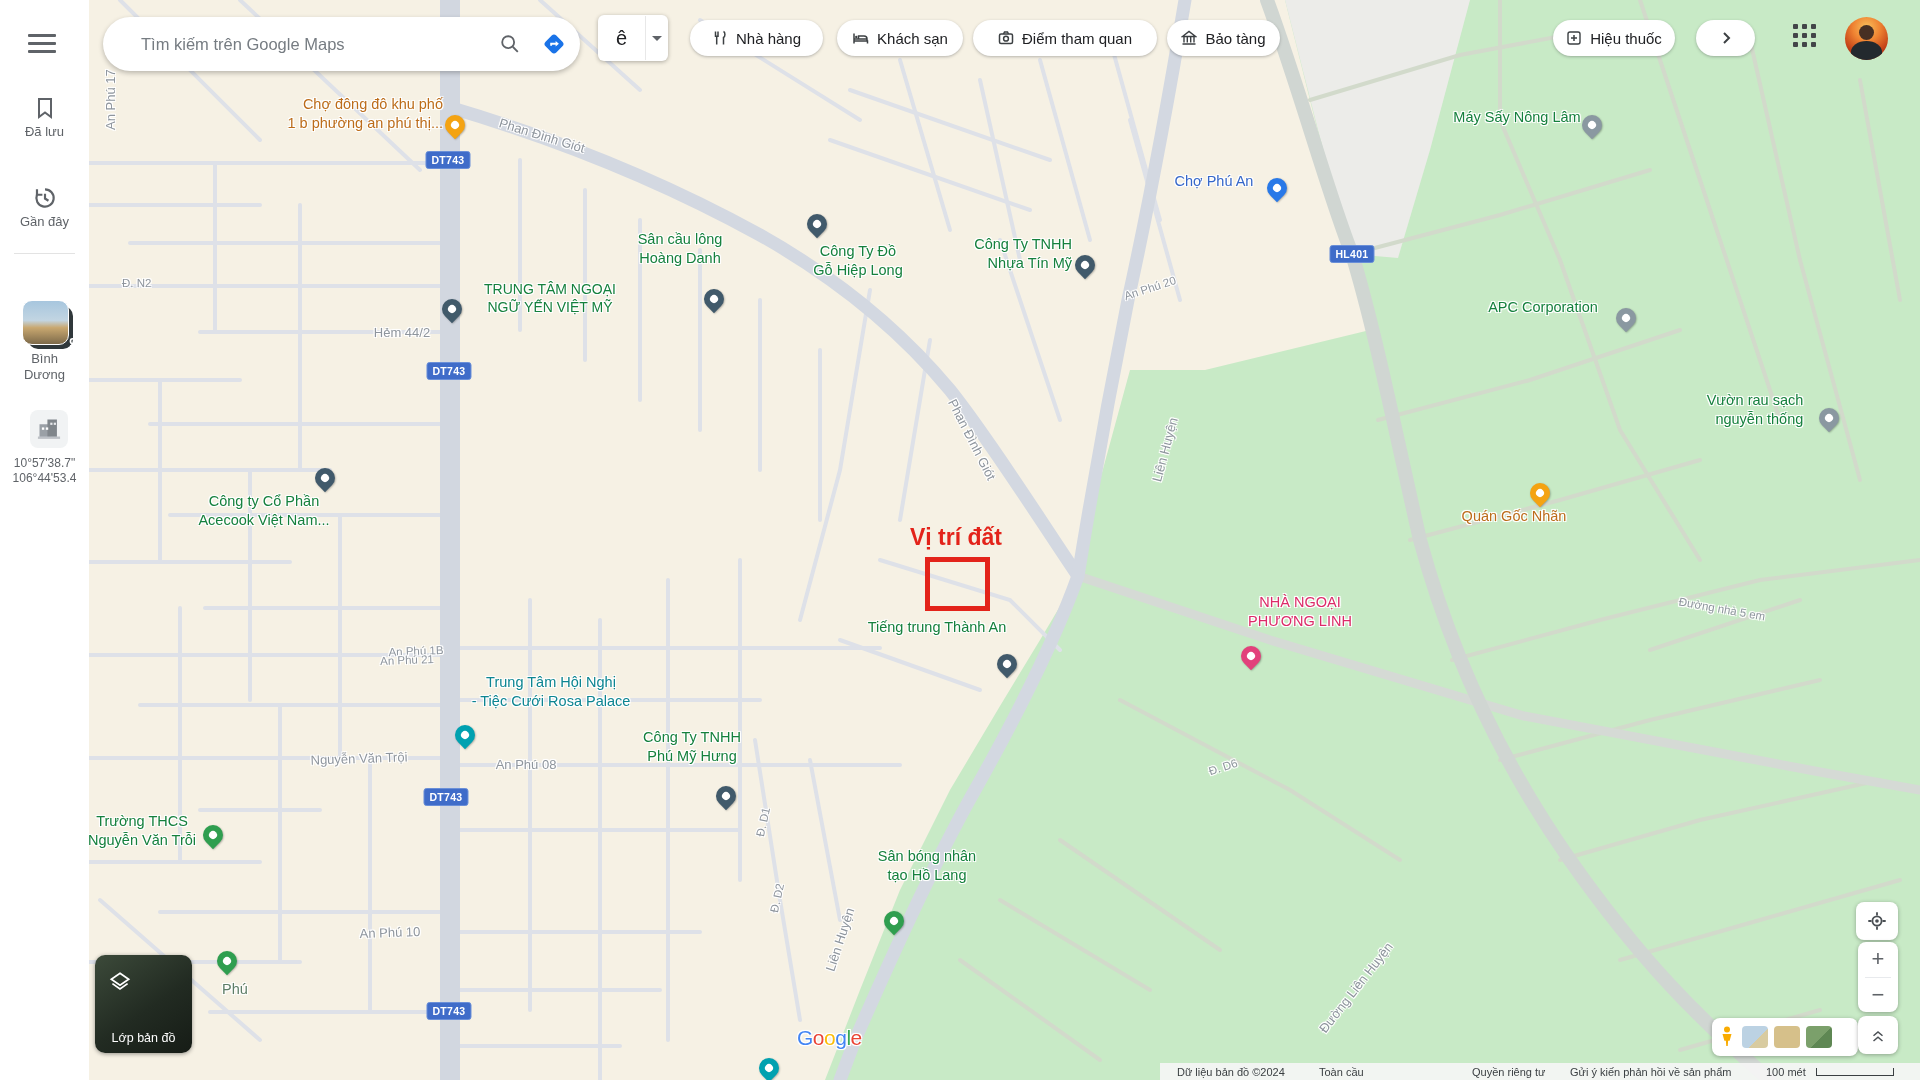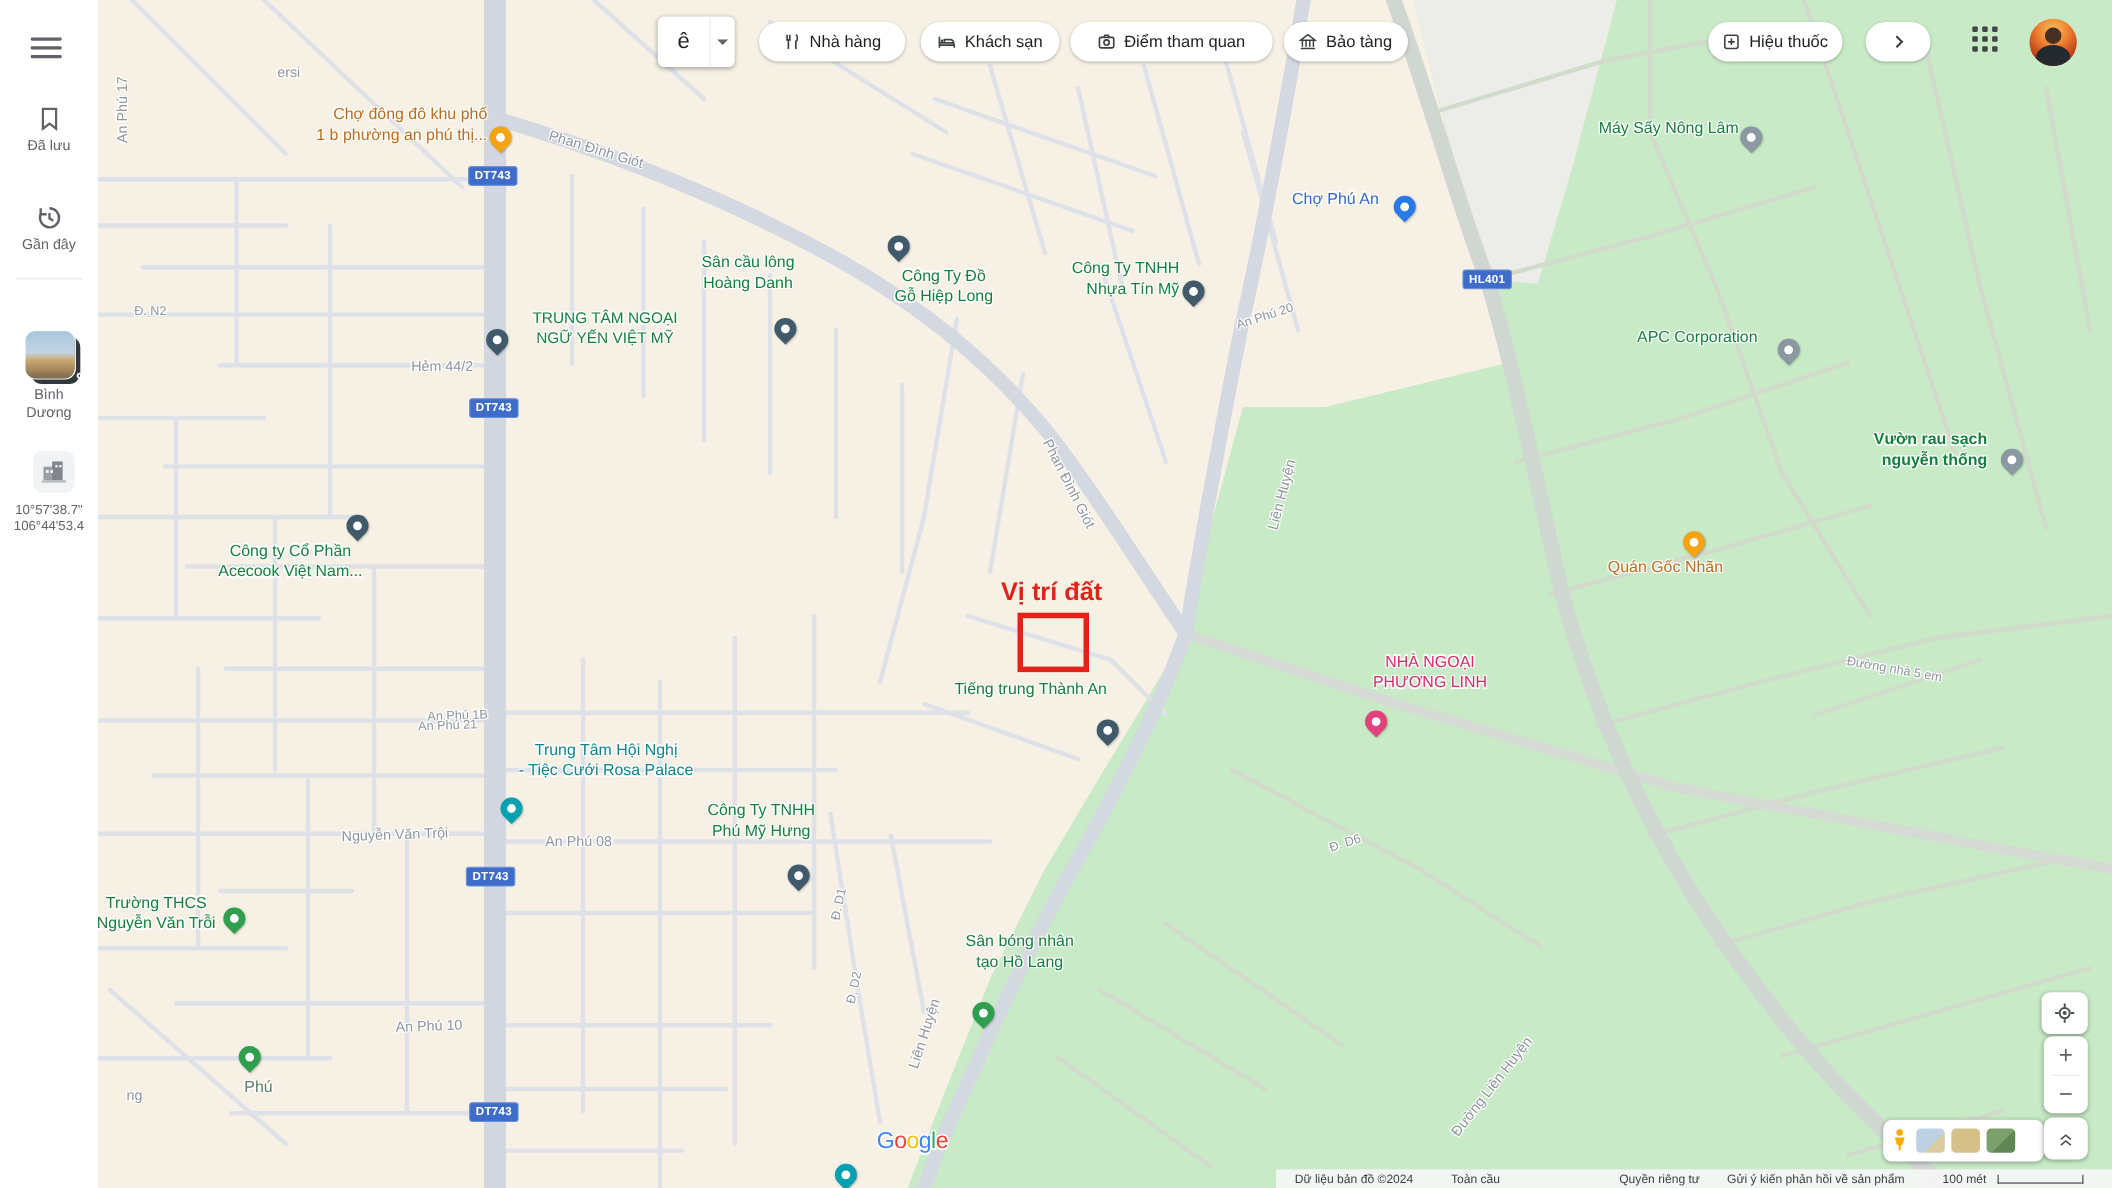--- a/index.html
+++ b/index.html
@@ -220,21 +220,21 @@
     </div>
   <div class="poi halo" style="left:1214px;top:172px;transform:translateX(-50%);color:#3567c9;">
     <div>Chợ Phú An</div>
     </div>
   <div class="poi halo" style="left:1517px;top:108px;transform:translateX(-50%);">
     <div>Máy Sấy Nông Lâm</div>
     </div>
   <div class="poi halo" style="left:1543px;top:298px;transform:translateX(-50%);">
     <div>APC Corporation</div>
     </div>
-  <div class="poi halo" style="left:1755px;top:391px;text-align:right;transform:translateX(-50%);font-weight:bold;">
+  <div class="poi halo" style="left:1755px;top:391px;text-align:right;transform:translateX(-50%);">
     <div>Vườn rau sạch</div>
       <div>nguyễn thống</div>
     </div>
   <div class="poi halo o" style="left:1514px;top:507px;transform:translateX(-50%);">
     <div>Quán Gốc Nhãn</div>
     </div>
   <div class="poi halo pink" style="left:1300px;top:593px;transform:translateX(-50%);">
     <div>NHÀ NGOẠI</div>
       <div>PHƯƠNG LINH</div>
     </div>
@@ -333,20 +333,37 @@
         <div>106°44'53.4</div>
     </div>
   </div>
 
   <div class="hamb">
       <span></span>
       <span></span>
       <span></span>
     </div>
 
+  <div class="searchbox">
+    <input type="text" placeholder="Tìm kiếm trên Google Maps" style="">
+    <div class="iconbtn">
+      <svg width="22" height="22" viewBox="0 0 24 24">
+          <circle cx="10" cy="10" r="6.5" fill="none" stroke="#5f6368" stroke-width="2"></circle>
+          <path d="M15 15l5.5 5.5" stroke="#5f6368" stroke-width="2"></path>
+        </svg>
+    </div>
+    <div class="iconbtn" style="margin-right:4px;">
+      <svg width="26" height="26" viewBox="0 0 24 24">
+        <g transform="rotate(45 12 12)">
+            <rect x="5" y="5" width="14" height="14" rx="3" fill="#1a73e8"></rect>
+          </g>
+        <path d="M8.5 13.5v-2.6h5v-1.7l3 2.55-3 2.55v-1.7h-3.3v.9z" fill="#fff"></path>
+        </svg>
+    </div>
+  </div>
 
   <div class="ime">
     <div class="ch">ê</div>
     <div class="caret"></div>
   </div>
 
   <div class="chip" style="left:690px;width:133px;">
     <svg width="16" height="16" viewBox="0 0 16 16">
         <path d="M3.5 1.5v5.5m2.5-5.5v5.5M4.7 5.5v9M11.5 1.5c1.9.8 1.9 5.2 0 6v7" fill="none" stroke="#3c4043" stroke-width="1.5"></path>
       </svg>
@@ -395,20 +412,27 @@
       <span></span>
       <span></span>
       <span></span>
       <span></span>
   </div>
   <div class="avatar">
     <div class="head"></div>
     <div class="body"></div>
   </div>
 
+  <div class="layers">
+    <svg width="26" height="26" viewBox="0 0 24 24" style="position:absolute;left:12px;top:14px;">
+      <path d="M12 4 20 9.5 12 15 4 9.5z" fill="none" stroke="#fff" stroke-width="1.6"></path>
+      <path d="M5 13.5 12 18.5 19 13.5" fill="none" stroke="#fff" stroke-width="1.6"></path>
+      </svg>
+    <div class="lbl">Lớp bản đồ</div>
+  </div>
 
   <div class="rbtn" style="left:1856px;top:902px;width:42px;height:38px;">
     <svg width="22" height="22" viewBox="0 0 24 24">
       <circle cx="12" cy="12" r="5" fill="none" stroke="#4a4f54" stroke-width="2"></circle>
         <circle cx="12" cy="12" r="2" fill="#4a4f54"></circle>
       <path d="M12 2.5v3.5M12 18v3.5M2.5 12h3.5M18 12h3.5" stroke="#4a4f54" stroke-width="2"></path>
       </svg>
   </div>
   <div class="zoompill">
     <div class="zb">+</div>

